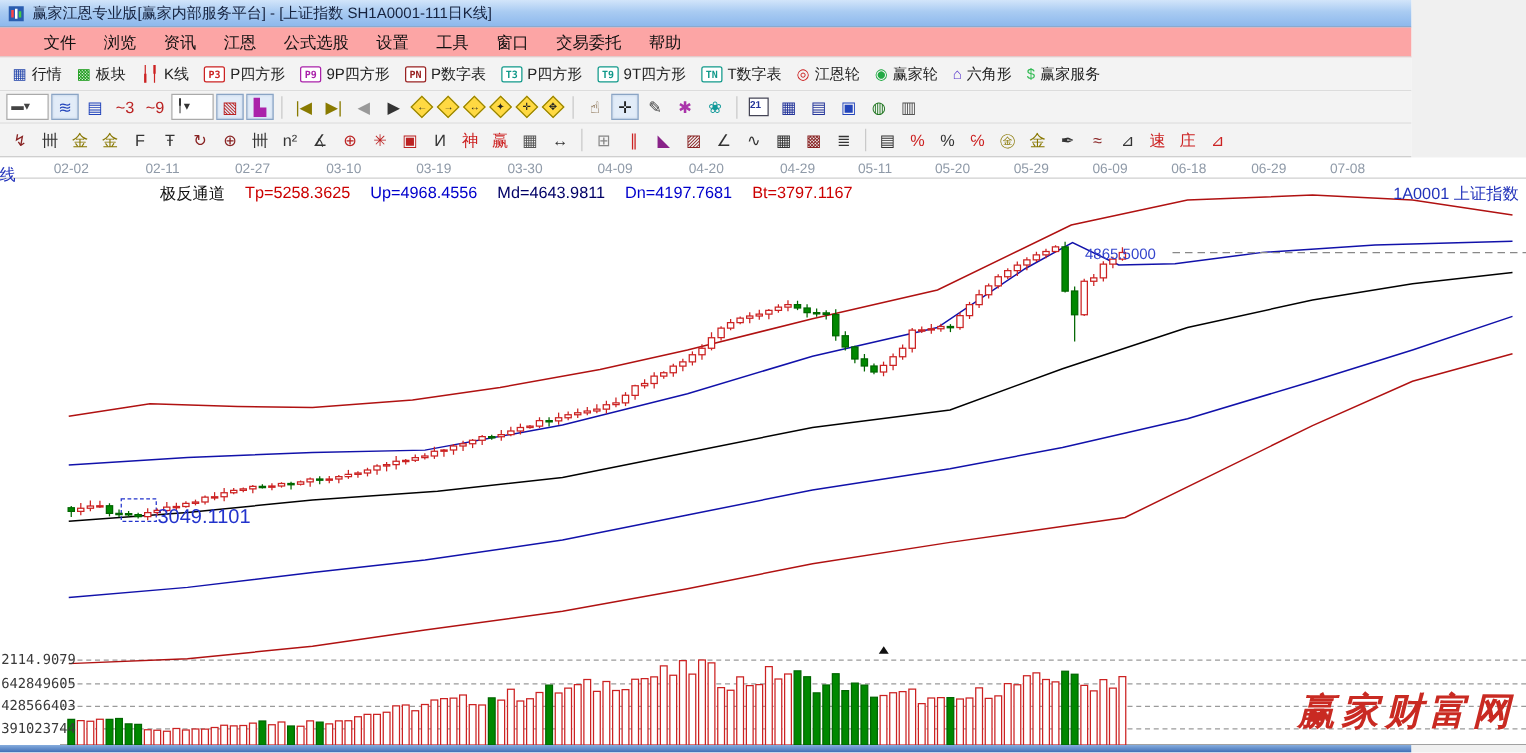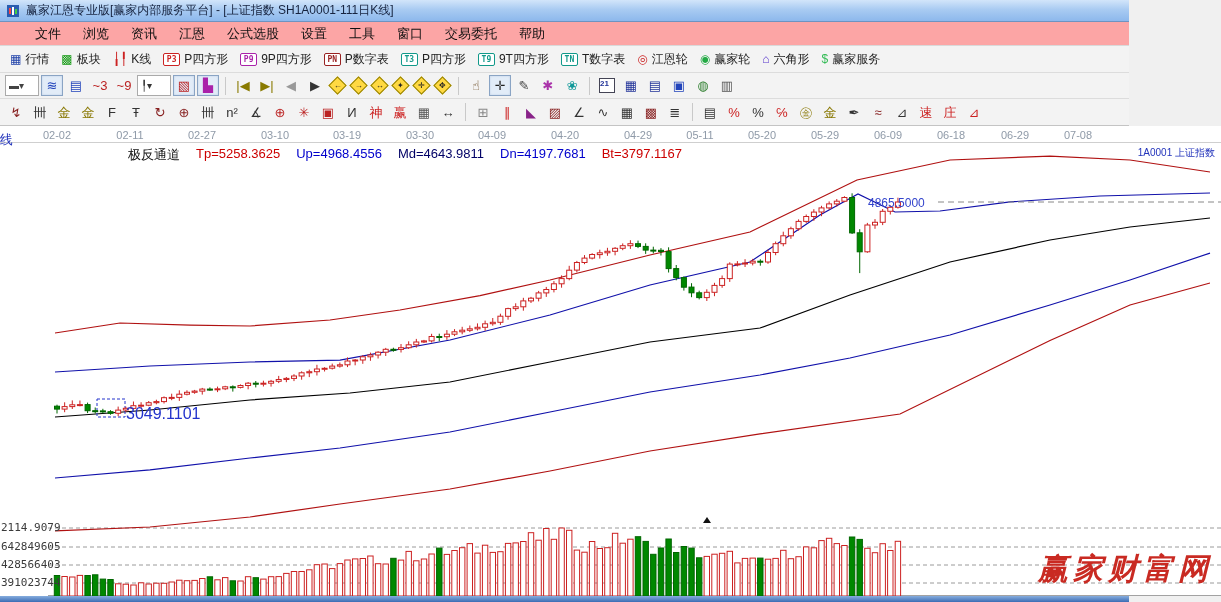--- a/index.html
+++ b/index.html
@@ -43,21 +43,21 @@
 
   
   .chart-area { position:absolute; left:0; top:126px; width:1221px; height:470px; background:#fff; }
   #chart-svg { position:absolute; left:0; top:0; }
   .date-axis { position:absolute; left:0; top:3px; width:1221px; height:14px; border-bottom:1px solid #cfcfcf; }
   .date-axis span { position:absolute; top:0; transform:translateX(-50%); font-size:11px; color:#8f9aa8; }
   .pane-tab { position:absolute; left:0; top:5px; width:26px; height:16px; overflow:hidden; }
   .pane-tab b { position:absolute; left:-9px; top:0; font-size:13px; font-weight:normal; color:#2233bb; white-space:nowrap; }
   .indicator-row { position:absolute; left:128px; top:20px; display:flex; gap:16px; font-size:13px; }
   .indicator-row .ind-name { color:#111; }
-  .symbol-label { position:absolute; right:6px; top:20px; font-size:10px; color:#2233bb; }
+  .symbol-label { position:absolute; right:6px; top:20px; font-size:13px; color:#2233bb; }
   .ann-last { position:absolute; left:868px; top:70px; font-size:12px; color:#3344cc; }
   .ann-low  { position:absolute; left:126px; top:279px; font-size:16px; color:#2233cc; }
   .scale-labels span { position:absolute; left:1px; font-size:11px; color:#3a3a3a;
     font-family:"DejaVu Sans Mono",monospace; white-space:nowrap; }
   .watermark { position:absolute; right:8px; bottom:6px; font-family:"DejaVu Serif",serif;
     font-style:italic; font-weight:bold; font-size:30px; color:#c92a22; letter-spacing:5px; }
   .bottom-strip { position:absolute; left:0; top:596px; width:100%; height:6px;
     background:linear-gradient(180deg,#86add е0 0%,#3c6cb4 100%);
     background:linear-gradient(180deg,#86adde 0%,#3c6cb4 100%); }
 </style>

